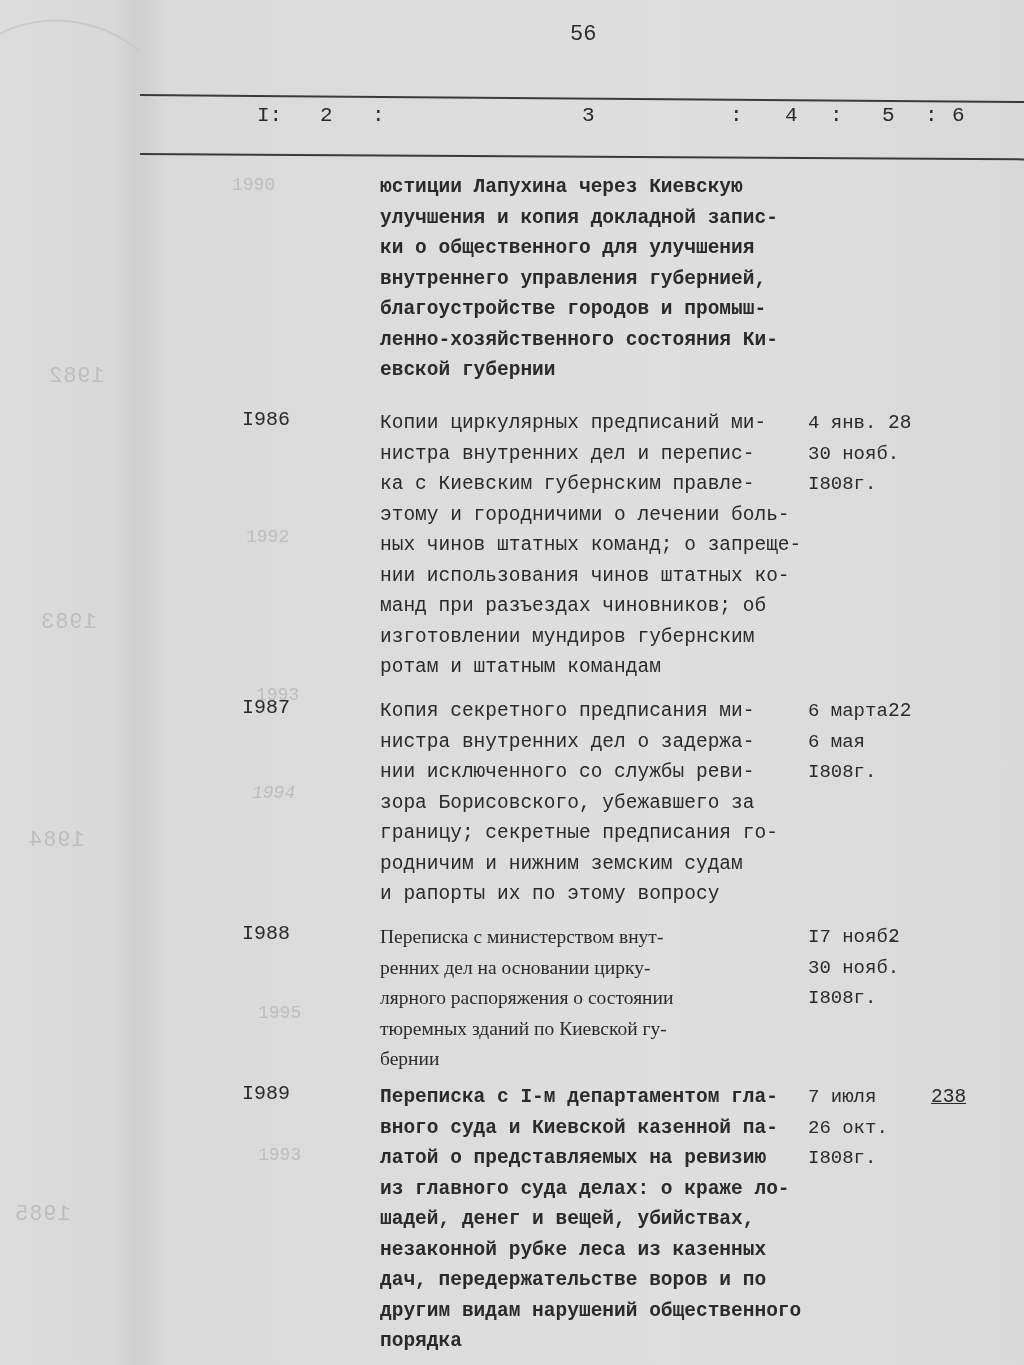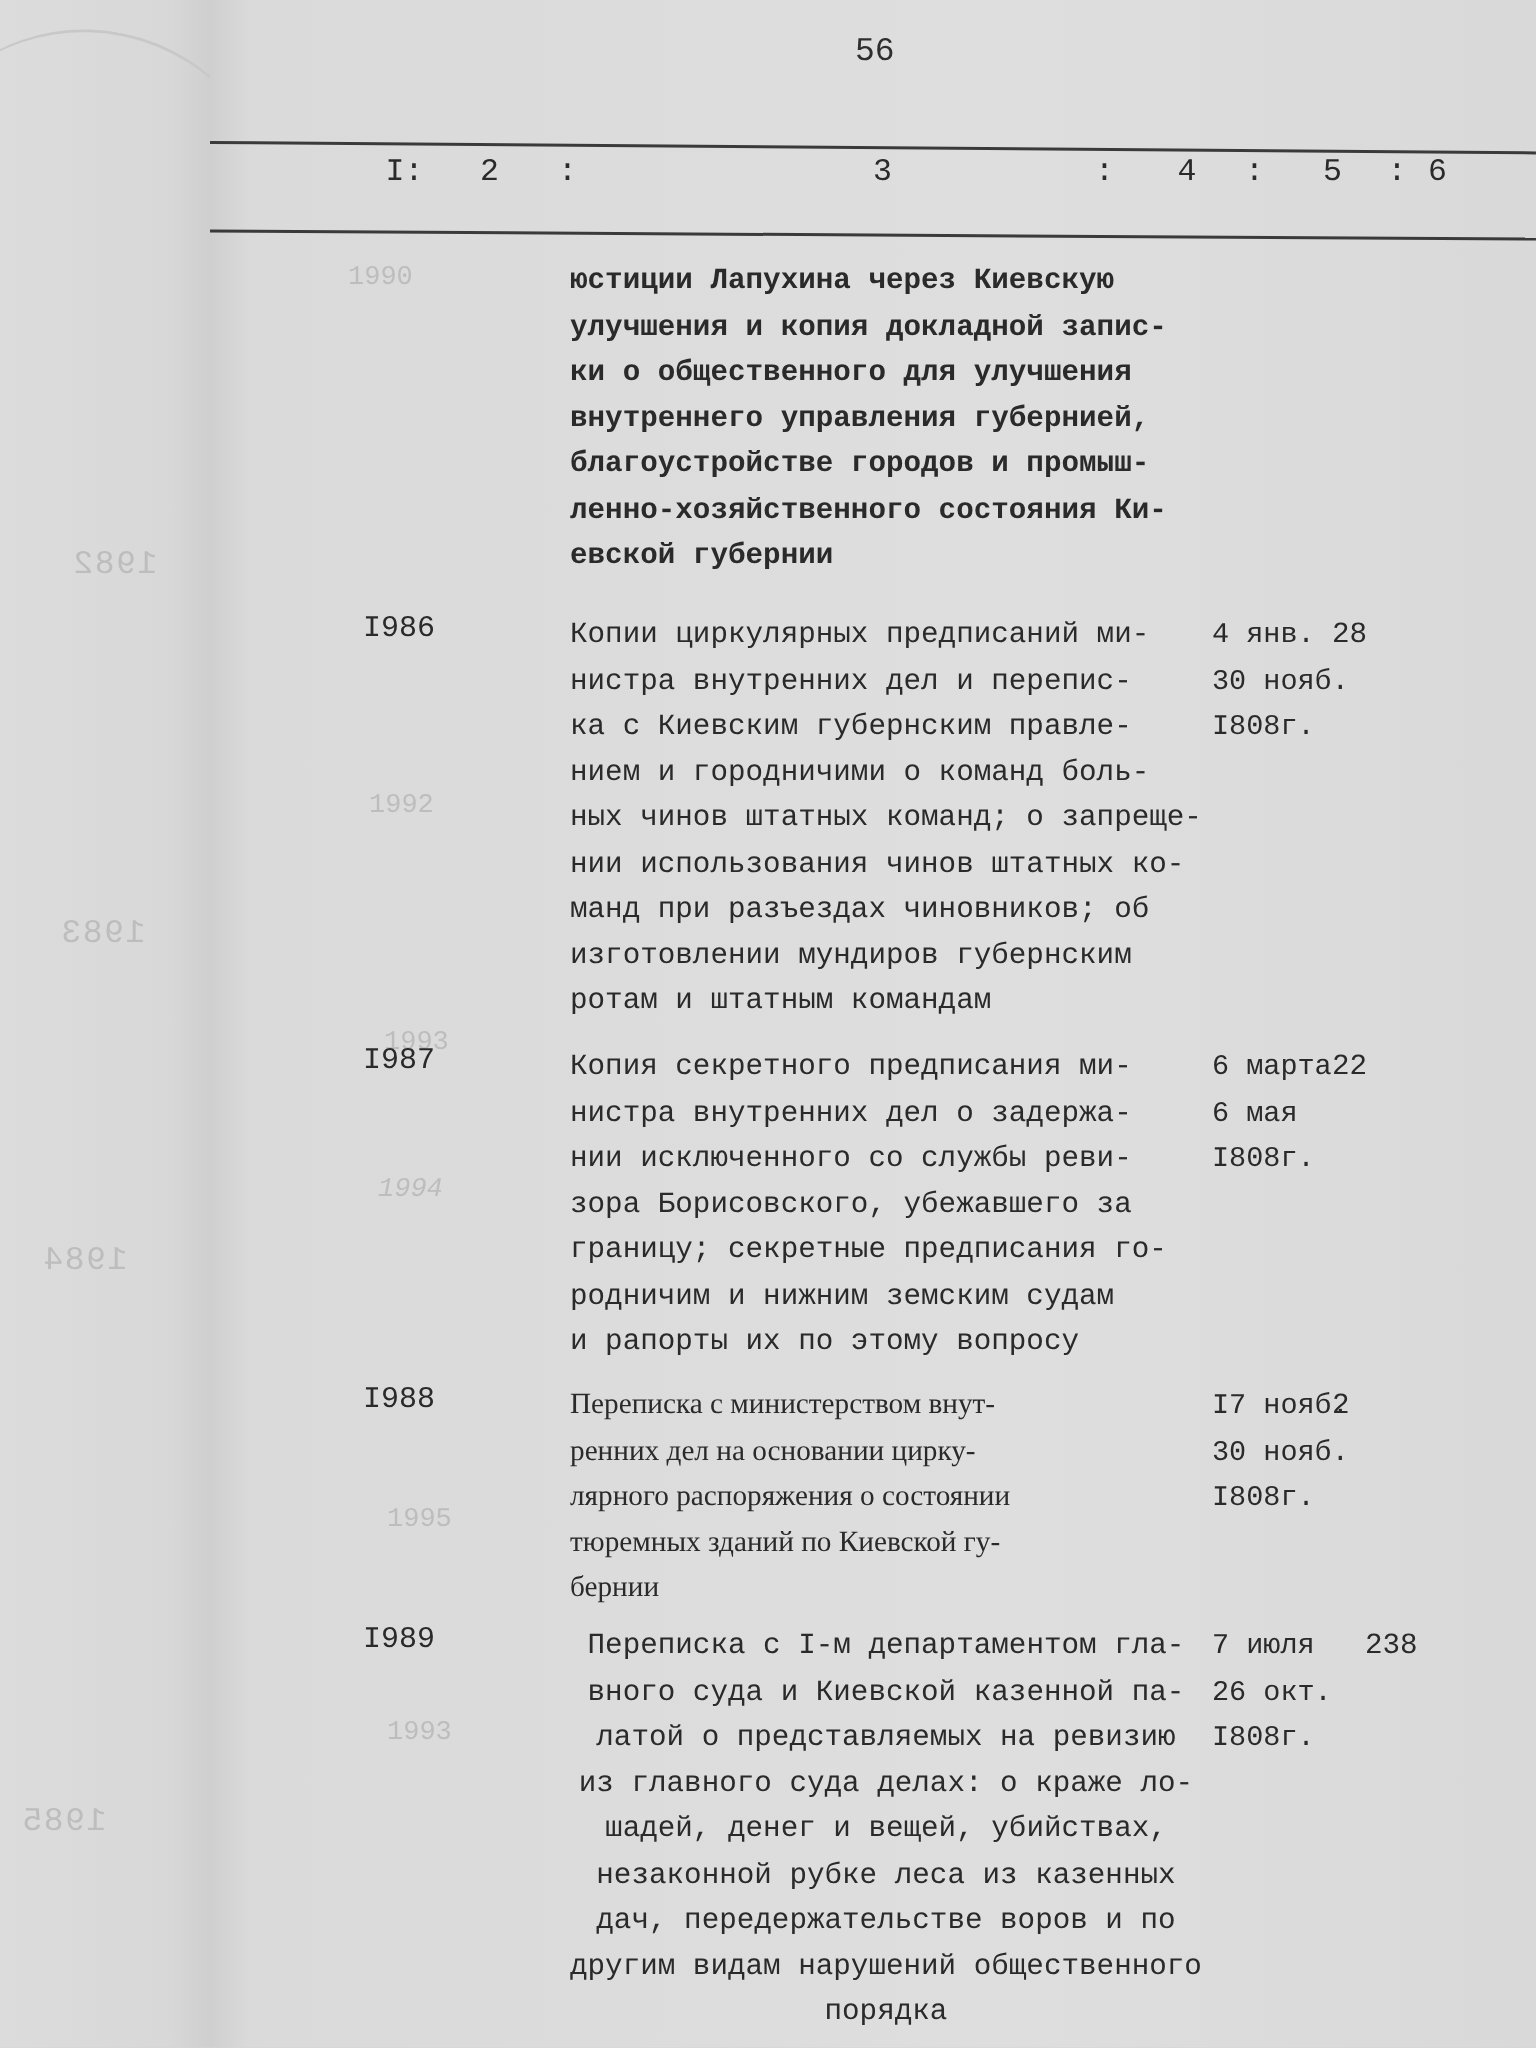--- a/index.html
+++ b/index.html
@@ -92,21 +92,21 @@
 <span>благоустройстве городов и промыш-</span>
 <span>ленно-хозяйственного состояния Ки-</span>
 <span>евской губернии</span></div>
   </div>
 
   <div class="entry" style="top:408px;">
     <span class="num">I986</span>
     <div class="desc" style="font-weight:normal;"><span>Копии циркулярных предписаний ми-</span>
 <span>нистра внутренних дел и перепис-</span>
 <span>ка с Киевским губернским правле-</span>
-<span>нием и городничими о команд боль-</span>
+<span>этому и городничими о лечении боль-</span>
 <span>ных чинов штатных команд; о запреще-</span>
 <span>нии использования чинов штатных ко-</span>
 <span>манд при разъездах чиновников; об</span>
 <span>изготовлении мундиров губернским</span>
 <span>ротам и штатным командам</span></div>
     <div class="dates"><span>4 янв.</span>
 <span>30 нояб.</span>
 <span>I808г.</span></div>
     <span class="sheets">28</span>
   </div>
@@ -134,27 +134,27 @@
 <span>тюремных зданий по Киевской гу-</span>
 <span>бернии</span></div>
     <div class="dates"><span>I7 нояб.</span>
 <span>30 нояб.</span>
 <span>I808г.</span></div>
     <span class="sheets">2</span>
   </div>
 
   <div class="entry" style="top:1082px;">
     <span class="num">I989</span>
-    <div class="desc" style="font-weight:normal;text-align:center;"><span>Переписка с I-м департаментом гла-</span>
+    <div class="desc" style="font-weight:bold;"><span>Переписка с I-м департаментом гла-</span>
 <span>вного суда и Киевской казенной па-</span>
 <span>латой о представляемых на ревизию</span>
 <span>из главного суда делах: о краже ло-</span>
 <span>шадей, денег и вещей, убийствах,</span>
 <span>незаконной рубке леса из казенных</span>
 <span>дач, передержательстве воров и по</span>
 <span>другим видам нарушений общественного</span>
 <span>порядка</span></div>
     <div class="dates"><span>7 июля</span>
 <span>26 окт.</span>
 <span>I808г.</span></div>
-    <span class="sheets" style="left:770px;">238</span>
+    <span class="sheets" style="left:791px;text-decoration:underline;">238</span>
   </div>
 </div>
 
 </body></html>

